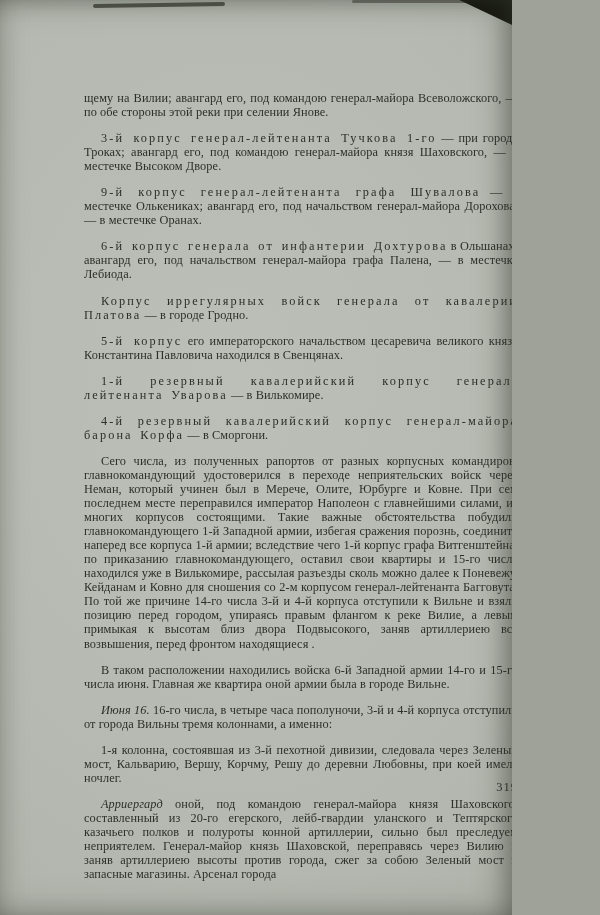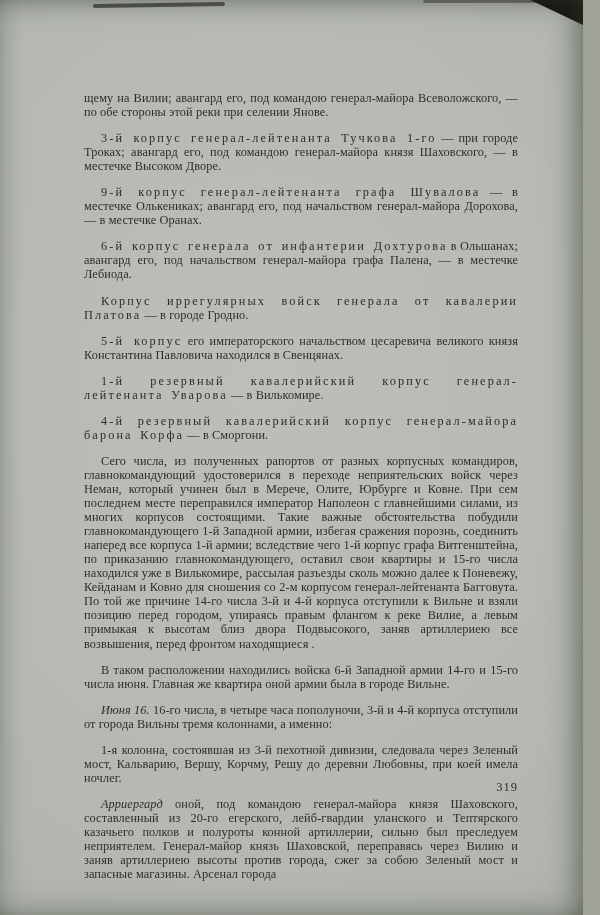--- a/index.html
+++ b/index.html
@@ -8,21 +8,21 @@
   }
   body {
     width: 600px;
     height: 915px;
     overflow: hidden;
     font-family: "Liberation Serif", serif;
     background: #9ea298;
   }
   .page {
     position: relative;
-    width: 583px;
+    width: 512px;
     height: 915px;
     background:
       radial-gradient(130% 95% at 45% 42%, #bcbfb7 0%, #b5b9b1 50%, #a9ada4 100%);
     overflow: hidden;
   }
   
   .page::after {
     content: "";
     position: absolute;
     inset: 0;

